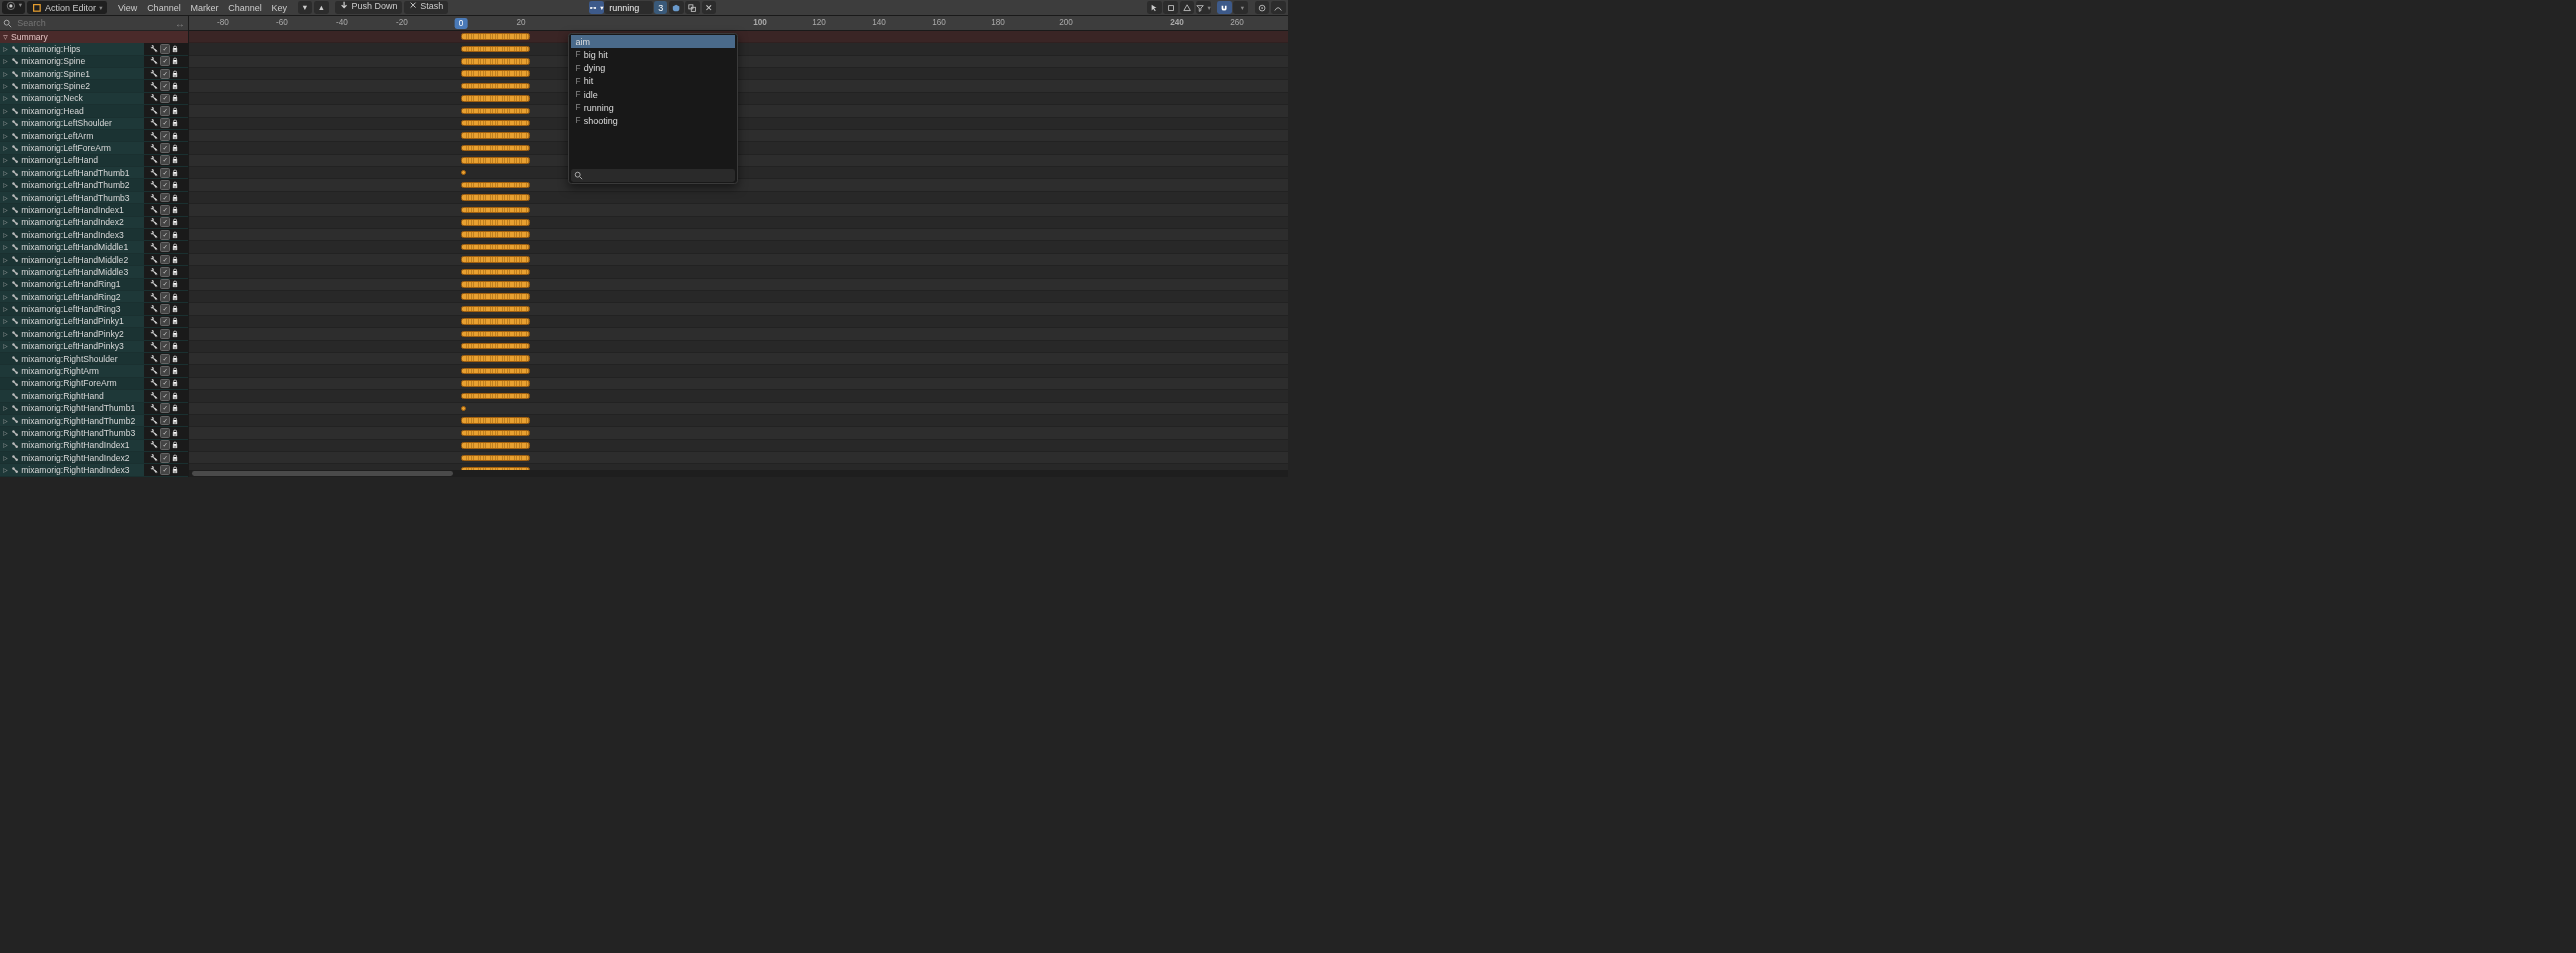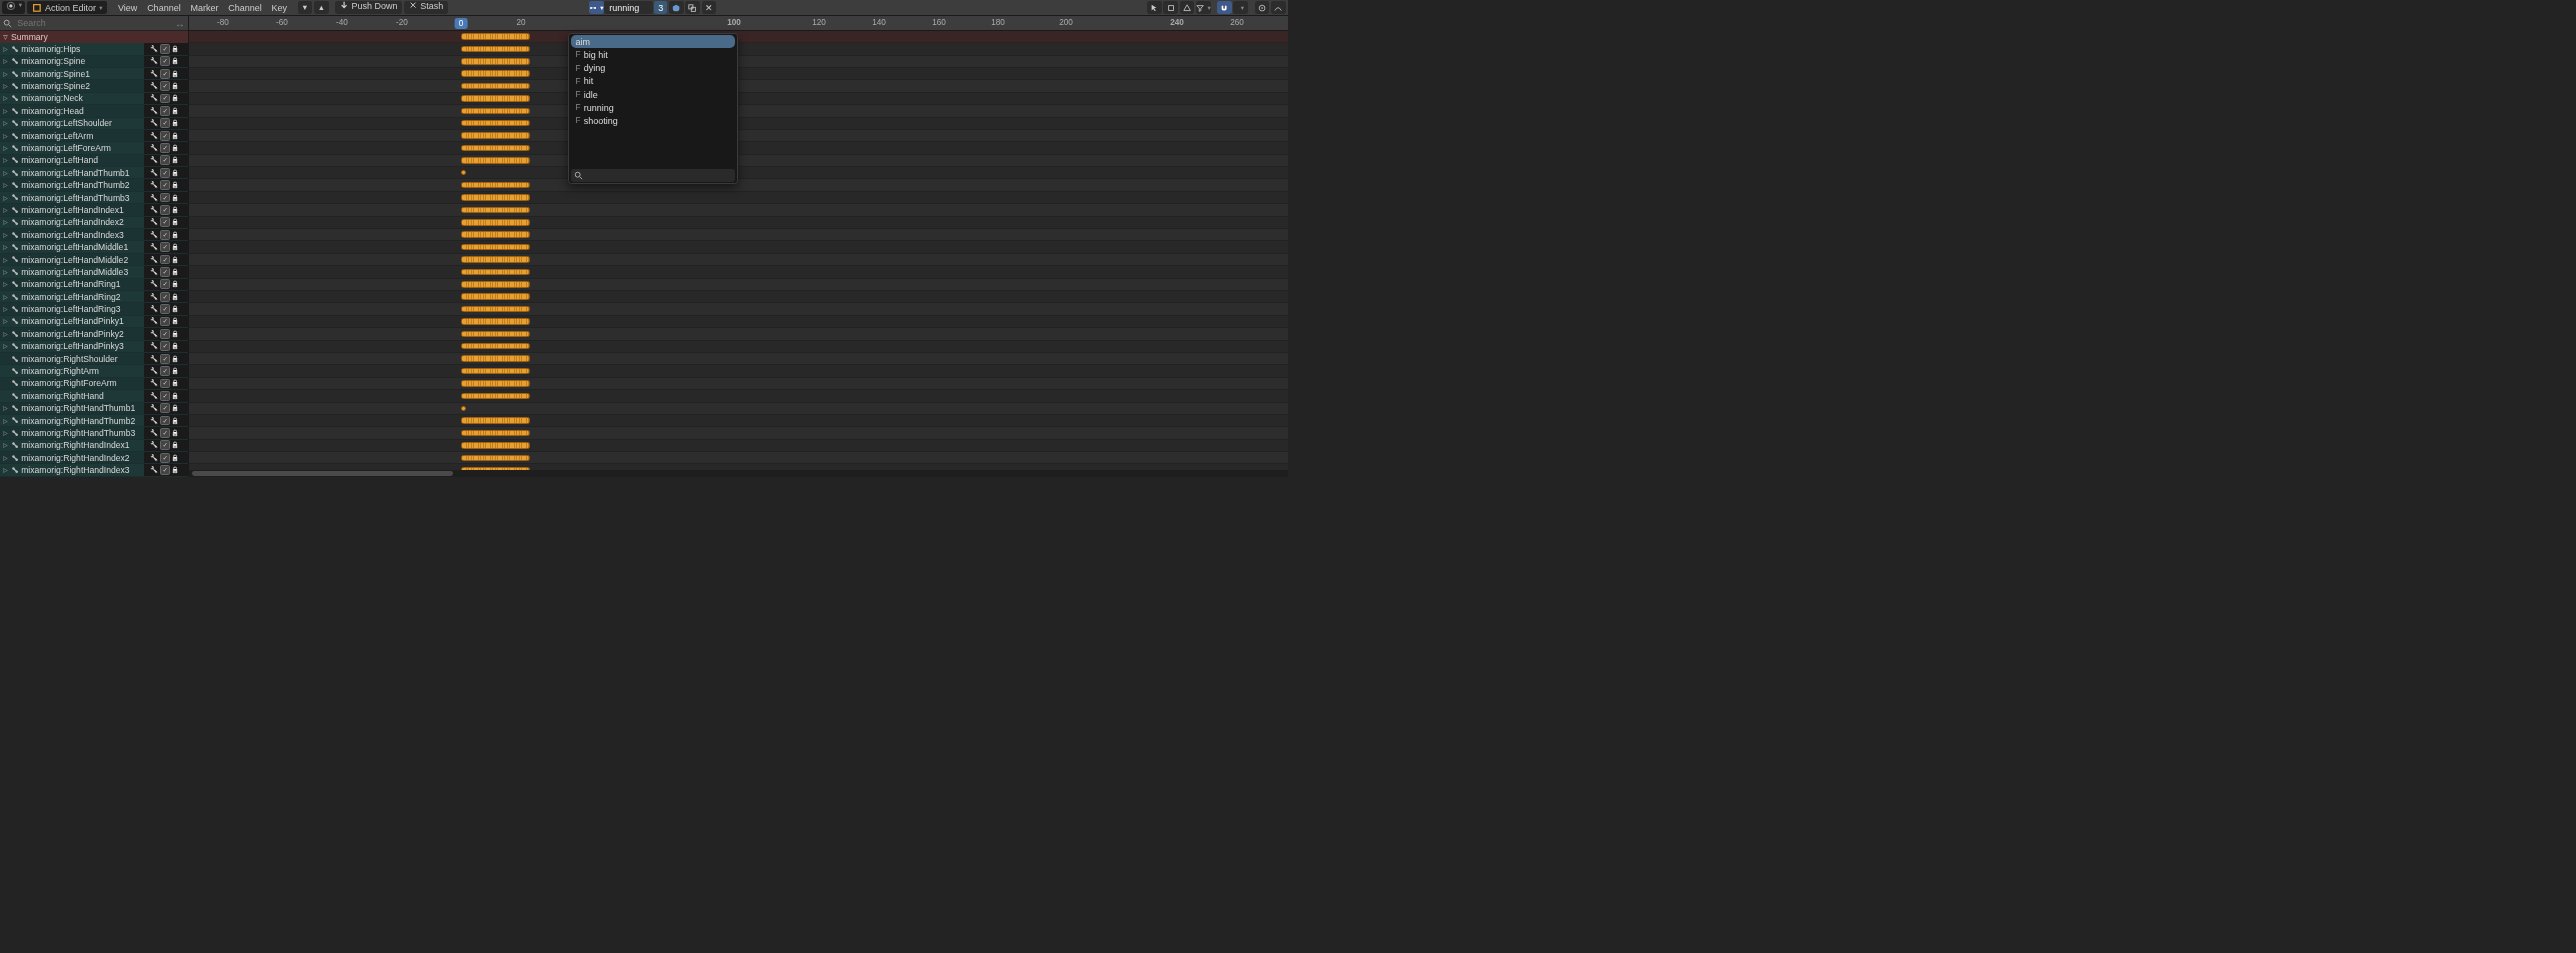--- a/index.html
+++ b/index.html
@@ -54,21 +54,21 @@
 .track-row:nth-child(odd) { background: #2d2d2d; }
 .track-row:nth-child(even) { background: #282828; }
 .grid-line { position: absolute; top: 14.7px; bottom: 0; width: 0.8px; background: #333; }
 .grid-line.minor { background: #2e2e2e; }
 
 .keyframes { position: absolute; height: 100%; display: flex; align-items: center; }
 .kf-strip { height: 6.5px; background: repeating-linear-gradient(90deg, #e8a030 0, #e8a030 1.6px, #c08020 1.6px, #c08020 2.4px); border-radius: 2.4px; border: 0.8px solid #a06010; }
 .kf-dot { width: 4.9px; height: 4.9px; background: #e8a030; border: 0.8px solid #a06010; border-radius: 50%; }
 
 .action-popup { position: absolute; left: 568px; top: 16.3px; width: 170px; background: #181818; border: 0.8px solid #3a3a3a; border-radius: 3.3px; box-shadow: 0 3.3px 9.8px rgba(0,0,0,0.5); z-index: 100; padding: 1.6px; }
-.action-popup .item { padding: 1.6px 4.9px; font-size: 9px; color: #ddd; border-radius: 5px; cursor: pointer; display:flex; align-items:center; gap:3.3px;}
+.action-popup .item { padding: 1.6px 4.9px; font-size: 9px; color: #ddd; border-radius: 0; cursor: pointer; display:flex; align-items:center; gap:3.3px;}
 .action-popup .item:first-child { background: #4a6a8a; }
 .action-popup .fake { color: #888; font-size: 8.2px; }
 .action-popup .popup-search { margin-top: 41px; display: flex; align-items: center; background: #2a2a2a; border-radius: 2.4px; padding: 1.6px 3.3px; }
 .action-popup .popup-search input { flex: 1; background: transparent; border: none; color: #eee; font-size: 9px; outline: none; }
 
 .hscroll { position: absolute; bottom: 0; left: 0; right: 0; height: 6.5px; background: #1e1e1e; }
 .hscroll .thumb { position: absolute; left: 3.3px; width: 261px; height: 4.9px; top: 0.8px; background: #4a4a4a; border-radius: 2.4px; }
 
 svg { display: block; }
 </style>
@@ -771,21 +771,21 @@
   </div>
 
   <div class="timeline">
     <div class="ruler" id="ruler">
         <div class="tick" style="left: 34px;">-80</div>
         <div class="tick" style="left: 93px;">-60</div>
         <div class="tick" style="left: 153px;">-40</div>
         <div class="tick" style="left: 213px;">-20</div>
         <div class="tick" style="left: 272px;">0</div>
         <div class="tick" style="left: 332px;">20</div>
-        <div class="tick" style="left: 545px; font-weight: bold;">100</div>
+        <div class="tick" style="left: 571px; font-weight: bold;">100</div>
         <div class="tick" style="left: 630px;">120</div>
         <div class="tick" style="left: 690px;">140</div>
         <div class="tick" style="left: 750px;">160</div>
         <div class="tick" style="left: 809px;">180</div>
         <div class="tick" style="left: 877px;">200</div>
         <div class="tick" style="left: 929px; margin-top: 26px;">220</div>
         <div class="tick" style="left: 988px; font-weight: bold;">240</div>
         <div class="tick" style="left: 1048px;">260</div>
         <div class="playhead" style="left: 272px;">0</div>
       </div>

